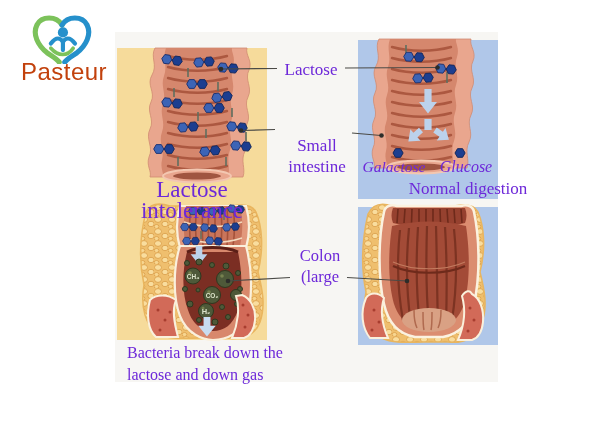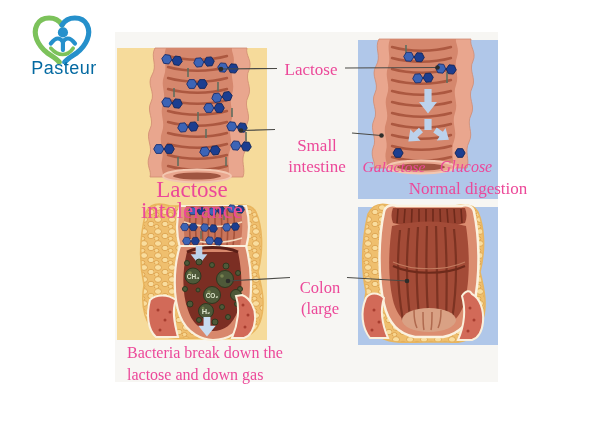--- a/index.html
+++ b/index.html
@@ -1,29 +1,29 @@
 <!DOCTYPE html>
 <html><head>
 <meta charset="utf-8">
 <style>
   html,body{margin:0;padding:0;width:600px;height:426px;background:#ffffff;overflow:hidden;
             font-family:"Liberation Serif",serif;}
   .abs{position:absolute;}
-  .lbl{position:absolute;color:#ec4899;text-align:center;line-height:21px;font-size:17px;}
+  .lbl{position:absolute;color:#6d28d9;text-align:center;line-height:21px;font-size:17px;}
   #backdrop{left:115px;top:32px;width:383px;height:350px;background:#f7f6f3;}
   #panel-yellow{left:117px;top:48px;width:150px;height:292px;background:#f6db9b;}
   #panel-blue-top{left:358px;top:40px;width:140px;height:159px;background:#b0c7e9;}
   #panel-blue-bottom{left:358px;top:207px;width:140px;height:138px;background:#b0c7e9;}
   #art{left:0;top:0;width:600px;height:426px;}
   #logo-mark{left:30px;top:12px;}
   #logo-text{left:18px;top:58px;width:92px;text-align:center;
-             font-family:"Liberation Sans",sans-serif;font-size:18px;color:#0369a1;letter-spacing:.5px;}
+             font-family:"Liberation Sans",sans-serif;font-size:24px;color:#c2410c;letter-spacing:.5px;}
   #lactose-label{left:271px;top:59px;width:80px;}
   #small-intestine-label{left:277px;top:135px;width:80px;}
-  #colon-label{left:275px;top:245px;width:90px;font-size:16.5px;margin-top:32px;}
+  #colon-label{left:275px;top:245px;width:90px;font-size:16.5px;}
   #caption-intolerance{left:117px;top:179px;width:150px;font-size:23px;}
   #caption-normal{left:358px;top:178px;width:140px;font-size:17px;padding-left:40px;}
   #galactose-label{left:356px;top:156px;width:76px;font-style:italic;font-size:15.5px;}
   #glucose-label{left:430px;top:156px;width:72px;font-style:italic;font-size:16px;}
   #bacteria-caption{left:127px;top:342px;width:210px;text-align:left;font-size:16px;line-height:21.5px;}
 </style>
 </head>
 <body>
 
 <div class="abs" id="backdrop"></div>

